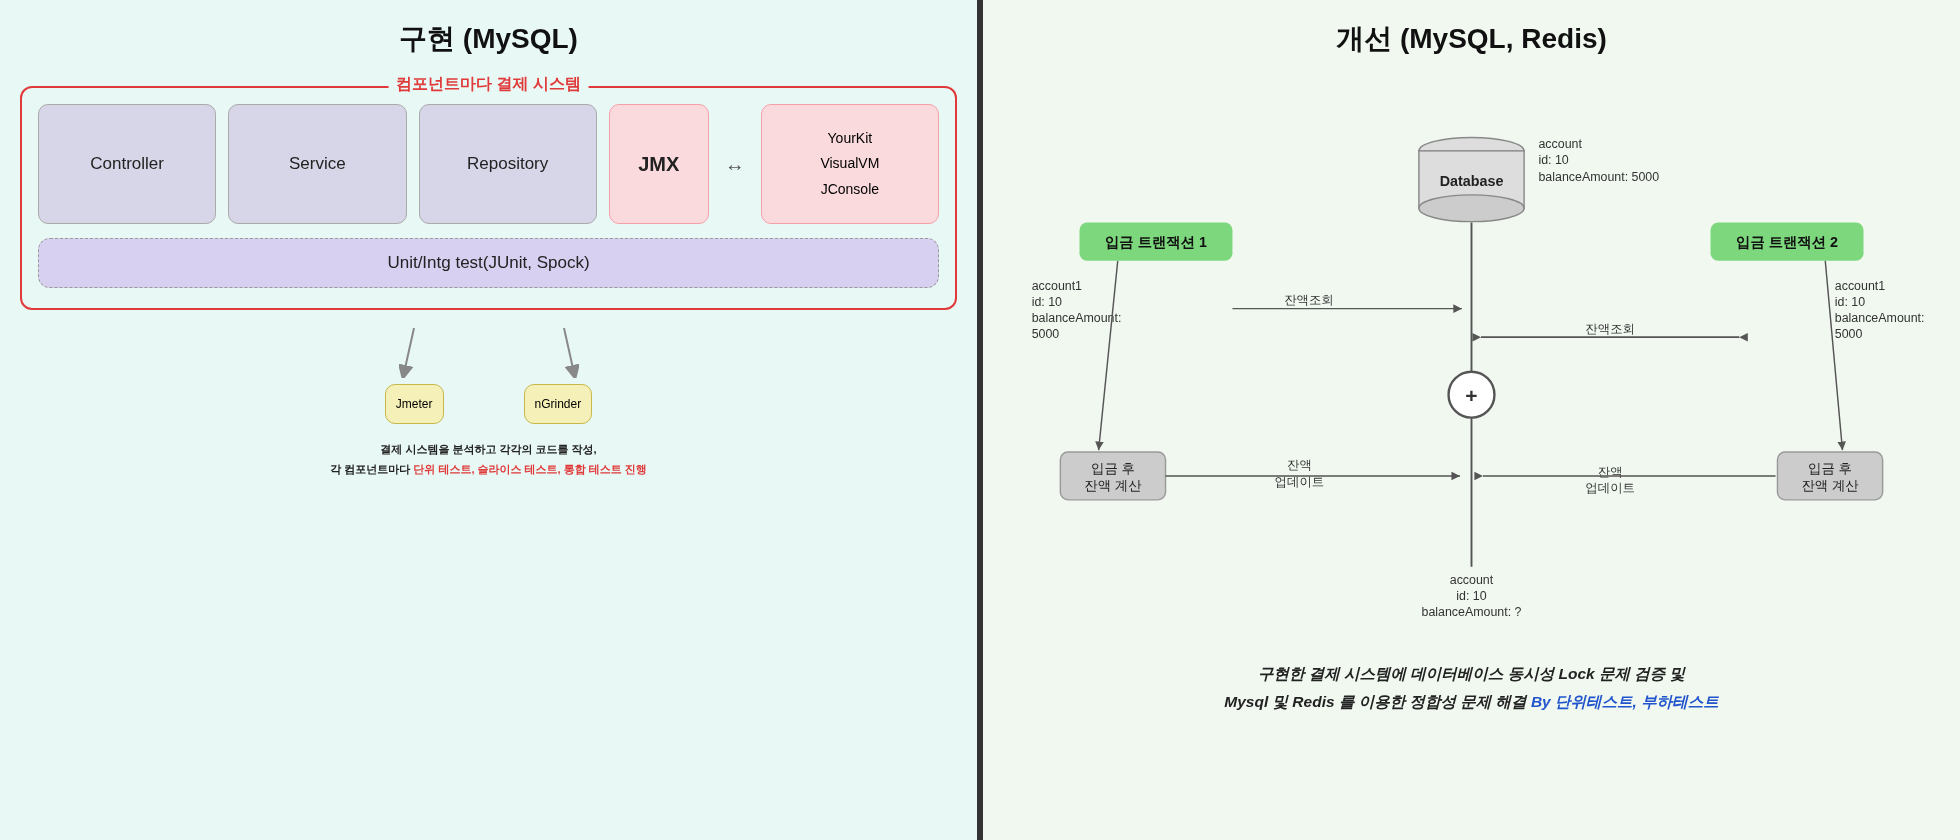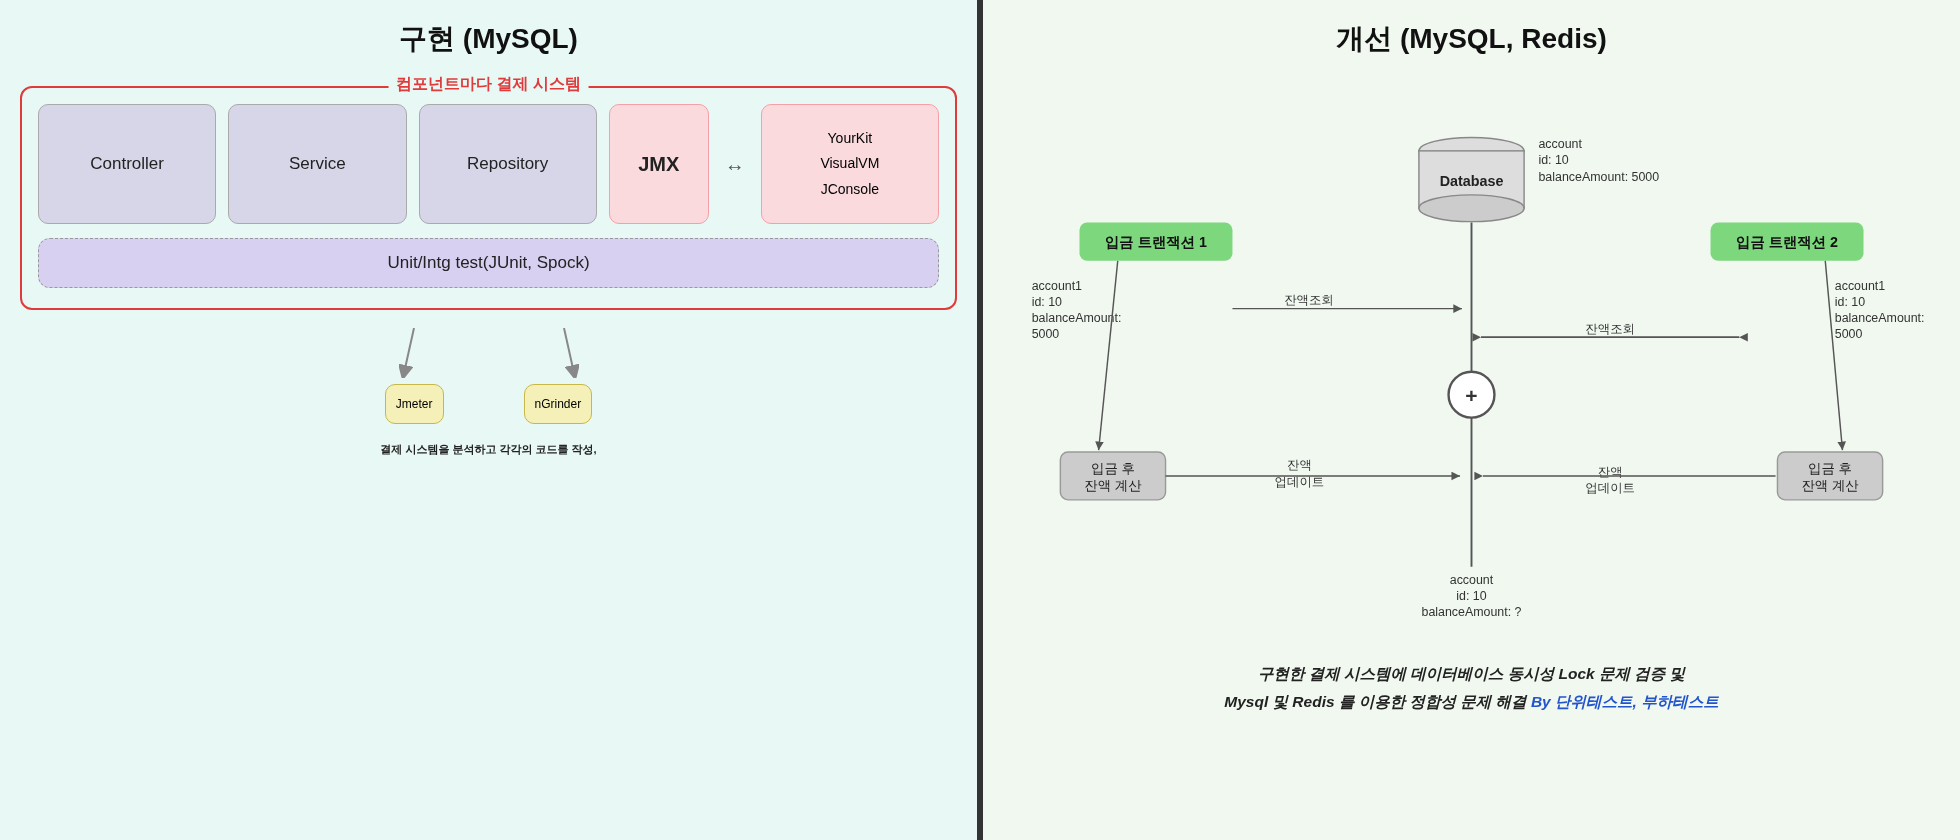--- a/index.html
+++ b/index.html
@@ -211,20 +211,23 @@
     </svg>
   </div>
 
   <div class="tools-container">
     <div class="tool-box">Jmeter</div>
     <div class="tool-box">nGrinder</div>
   </div>
 
   <div class="bottom-text">
     <div style="font-weight:700;">결제 시스템을 분석하고 각각의 코드를 작성,</div>
+    <div style="font-weight:700;">
+      <span>각 컴포넌트마다 </span><span class="highlight-red">단위 테스트, 슬라이스 테스트, 통합 테스트 진행</span>
+    </div>
   </div>
 </div>
 
 <div class="panel panel-right">
   <div class="panel-title">개선 (MySQL, Redis)</div>
 
   
   <svg class="right-diagram-svg" viewBox="0 0 980 560">
     <defs>
       <marker id="arr" markerWidth="8" markerHeight="8" refX="6" refY="3" orient="auto">

